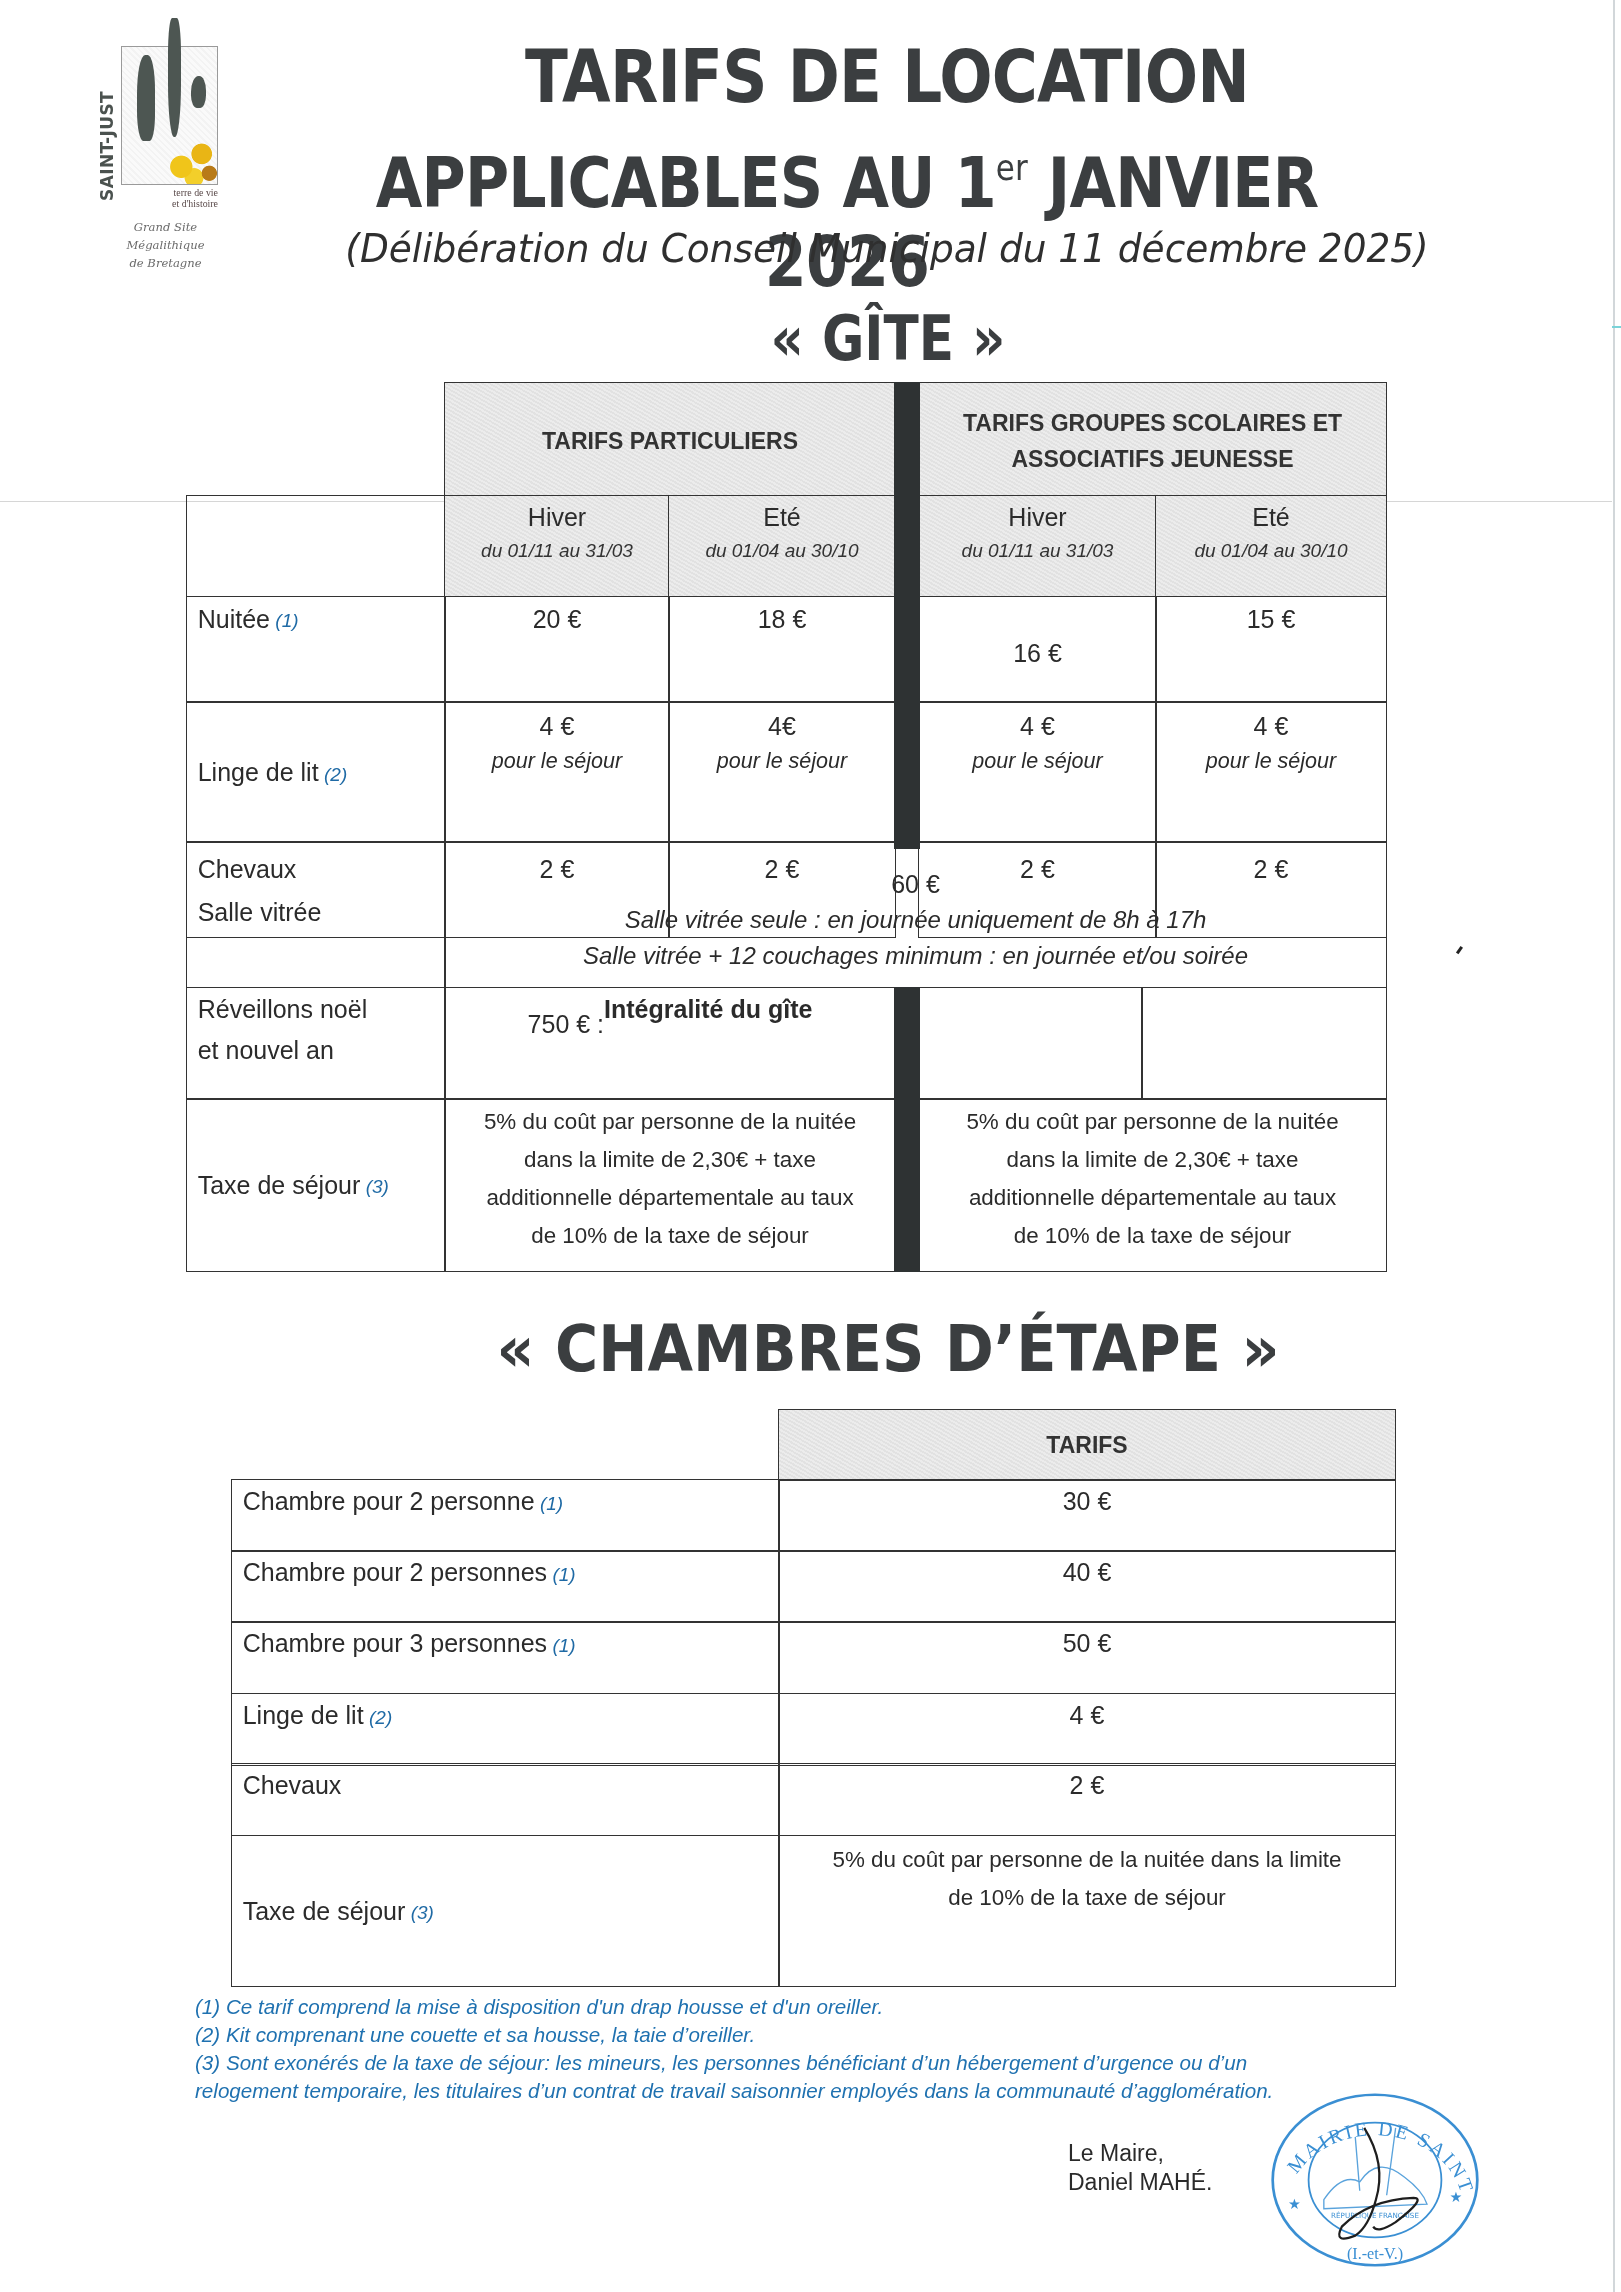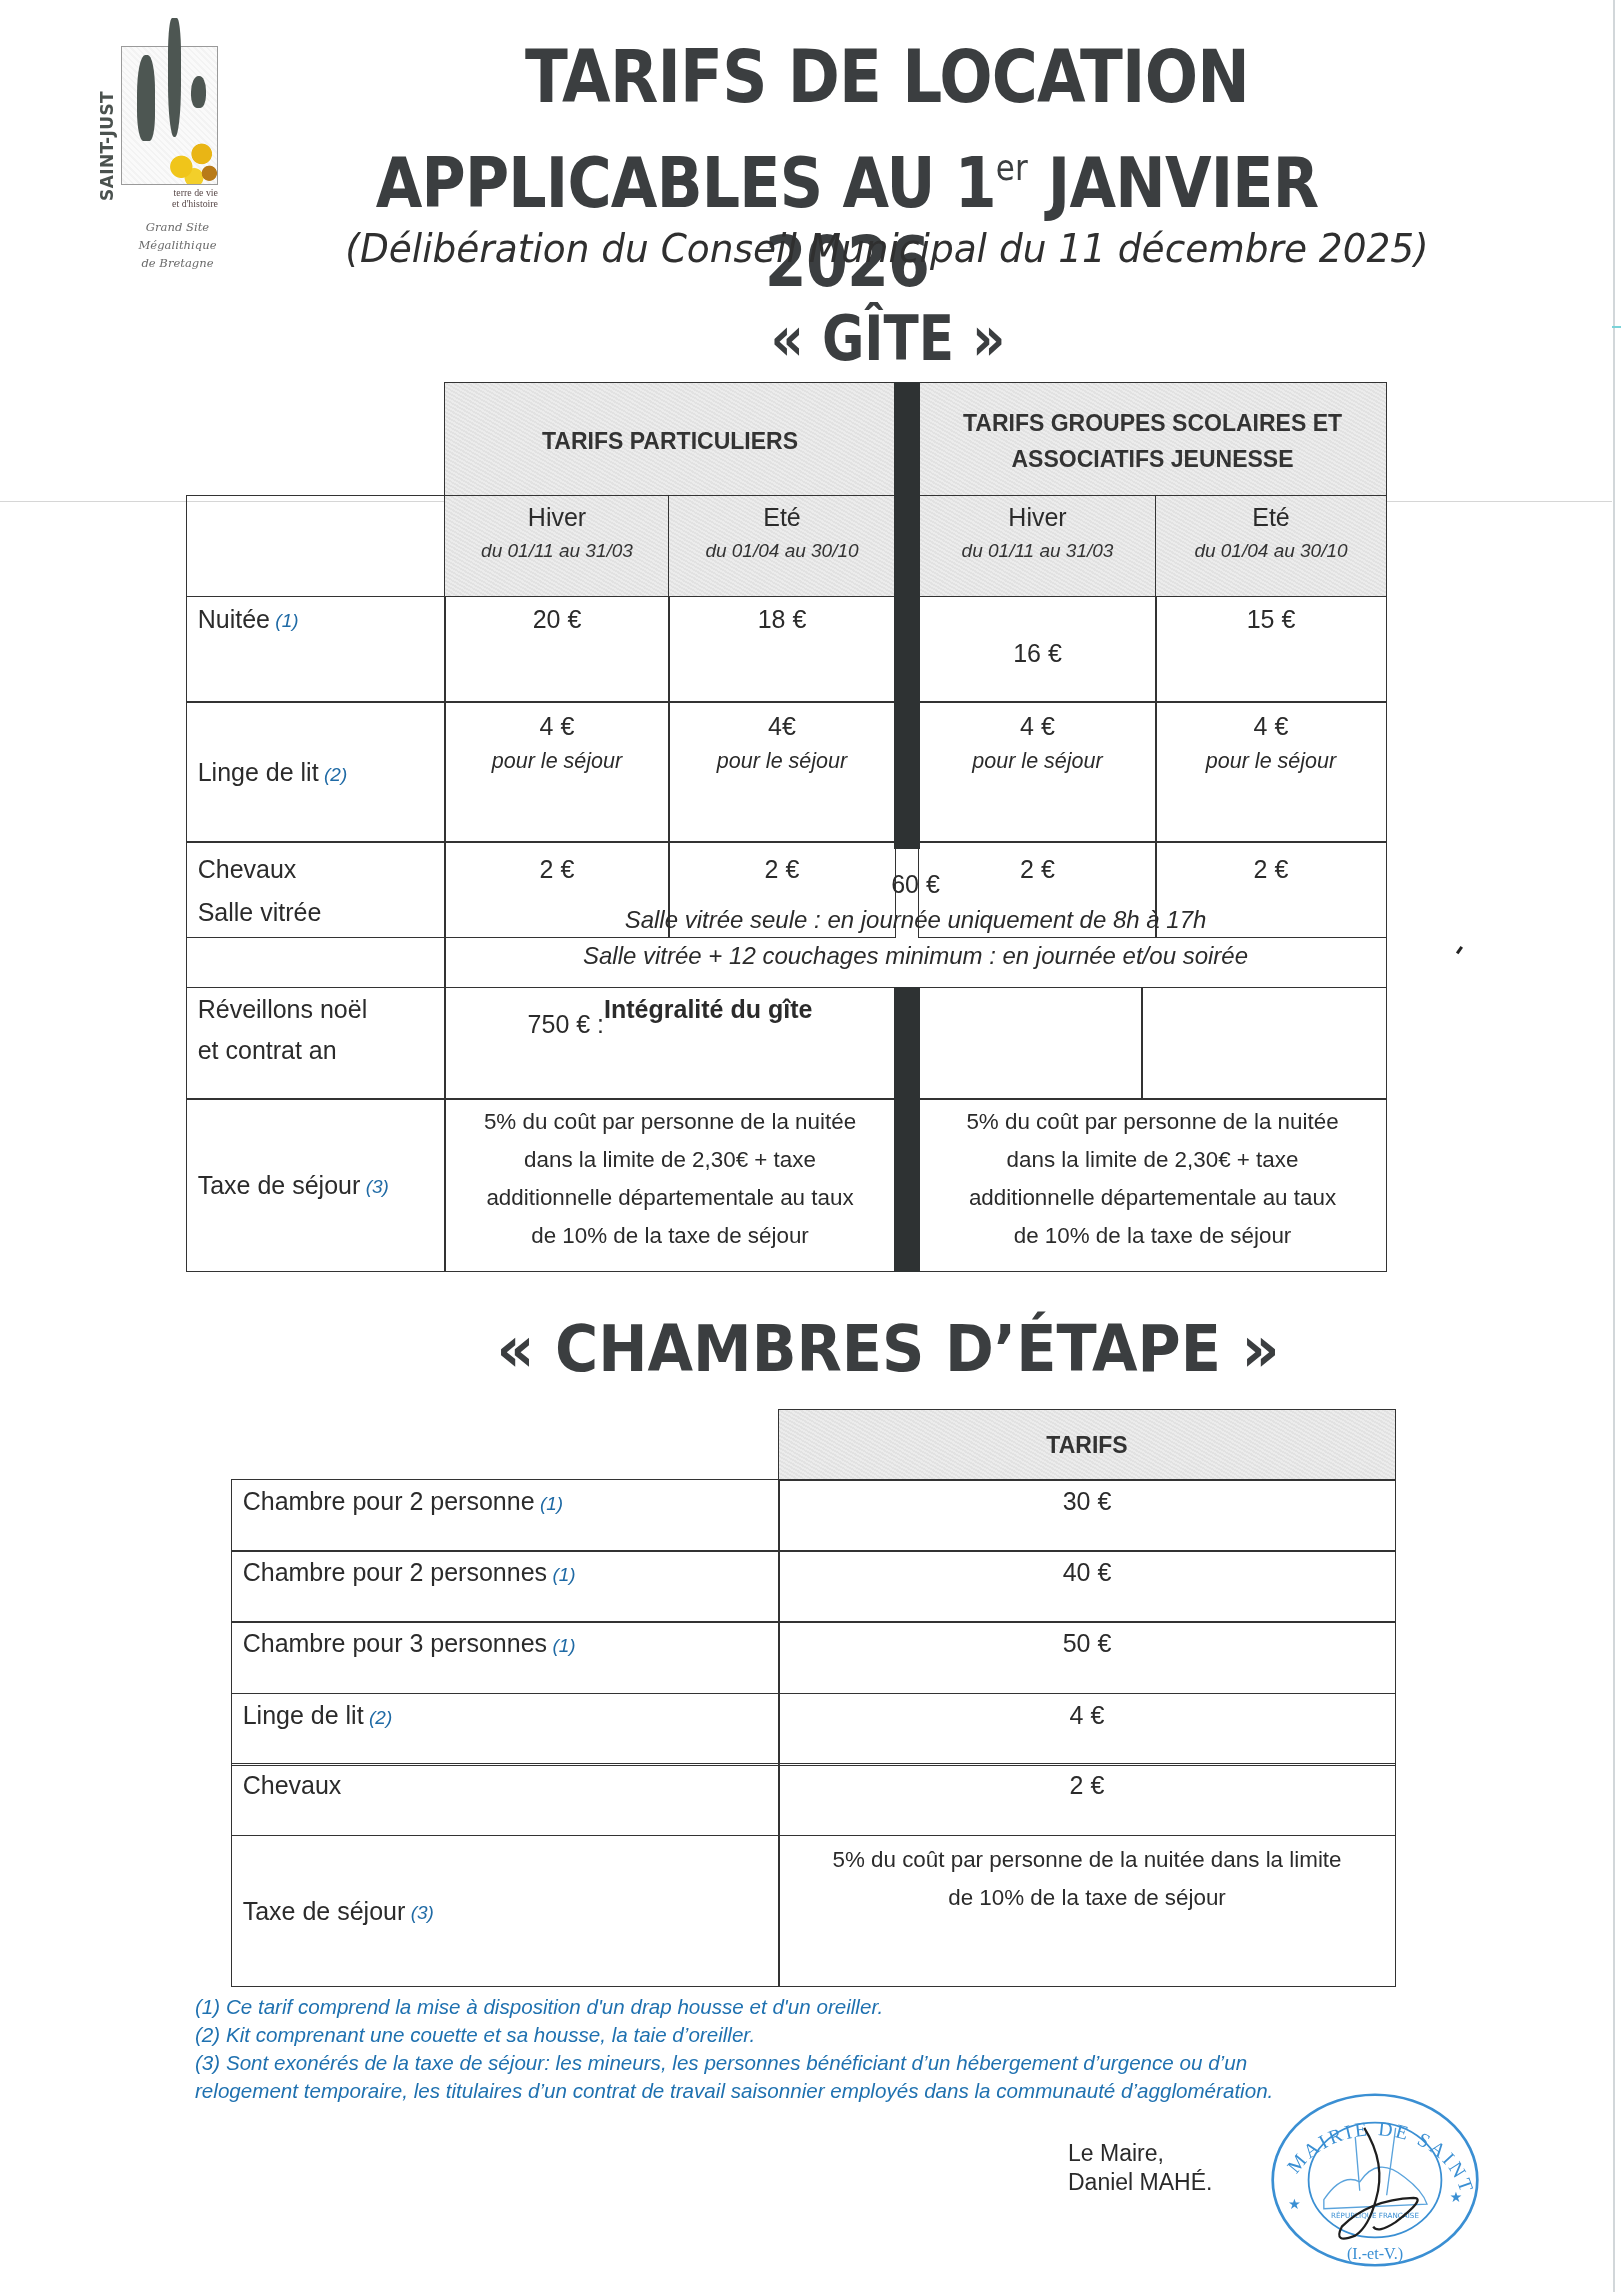--- a/index.html
+++ b/index.html
@@ -27,21 +27,21 @@
     .gorse { left: 76px; top: 125px; width: 51px; height: 43px;
       background: radial-gradient(circle at 30% 60%, #f0c51a 0 10.7px, transparent 11.6px),
                   radial-gradient(circle at 70% 30%, #e9b515 0 9.9px, transparent 10.7px),
                   radial-gradient(circle at 85% 75%, #b87a18 0 7.2px, transparent 8px),
                   radial-gradient(circle at 55% 85%, #f3cf2a 0 9px, transparent 9.9px); }
     .logo-vert { left: -1.8px; top: 100px; width: 154px; transform: rotate(-90deg); transform-origin: 0 0;
       font-family: "DejaVu Sans", sans-serif; font-weight: bold; font-size: 17px; letter-spacing: 0.4px; color: #4b524f;
       top: 185px; left: 7.2px; }
     .logo-tag { left: 36px; width: 92px; text-align: right; font-family: "Liberation Serif", serif; font-size: 9.9px; line-height: 10.7px; color: #5a4a4a; }
     .logo-tag.t1 { top: 172px; }
-    .logo-script { left: 16px; width: 143px; text-align: center; font-family: "DejaVu Serif", serif; font-style: italic; font-size: 11.6px; line-height: 18px; color: #6a6a6a; top: 202px; }
+    .logo-script { left: 4px; width: 143px; text-align: center; font-family: "DejaVu Serif", serif; font-style: italic; font-size: 11.6px; line-height: 18px; color: #6a6a6a; top: 202px; }
 
     
     .title-1, .title-2 {
       left: 269px; width: 1236px; text-align: center; font-family: "DejaVu Sans", sans-serif; font-weight: bold;
       color: #3b3e40; letter-spacing: -0.9px; transform: scaleX(0.86); transform-origin: 50% 50%;
     }
     .title-1 { top: 36px; font-size: 73px; line-height: 81px; }
     .title-2 { top: 128px; font-size: 70px; line-height: 79px; left: 229px; }
     .title-2 sup { font-size: 36px; font-weight: normal; vertical-align: 27px; letter-spacing: 0; }
     .subtitle { left: 269px; width: 1236px; top: 224px; text-align: center; font-family: "DejaVu Sans", sans-serif;
@@ -190,21 +190,21 @@
     <span style="margin-top:-9px;">Salle vitrée</span>
   </div>
   <div class="cell" style="left:444px;top:846px;width:943px;height:142px;border-top:none;">
     <span style="margin-top:19.7px;line-height:36px;">60 €</span>
     <span class="sub-it" style="font-size:24px;line-height:36px;margin-top:0;">Salle vitrée seule : en journée uniquement de 8h à 17h</span>
     <span class="sub-it" style="font-size:24px;line-height:36px;margin-top:0;">Salle vitrée + 12 couchages minimum : en journée et/ou soirée</span>
   </div>
 
   <div class="cell label" style="left:186px;top:987px;width:260px;height:113px;">
     <span style="line-height:43px;">Réveillons noël</span>
-    <span style="line-height:39px;">et contrat an</span>
+    <span style="line-height:39px;">et nouvel an</span>
   </div>
   <div class="cell" style="left:444px;top:987px;width:452px;height:113px;flex-direction:row;justify-content:center;align-items:flex-start;">
     <span style="margin-top:21.5px;">750 € : </span>
       <span class="bold" style="margin-top:7px;white-space:pre;">Intégralité du gîte</span>
   </div>
   <div class="cell" style="left:918px;top:987px;width:225px;height:113px;"></div>
   <div class="cell" style="left:1141px;top:987px;width:246px;height:113px;"></div>
 
   <div class="cell label" style="left:186px;top:1098px;width:260px;height:174px;flex-direction:row;align-items:center;">
     <span>Taxe de séjour</span>

